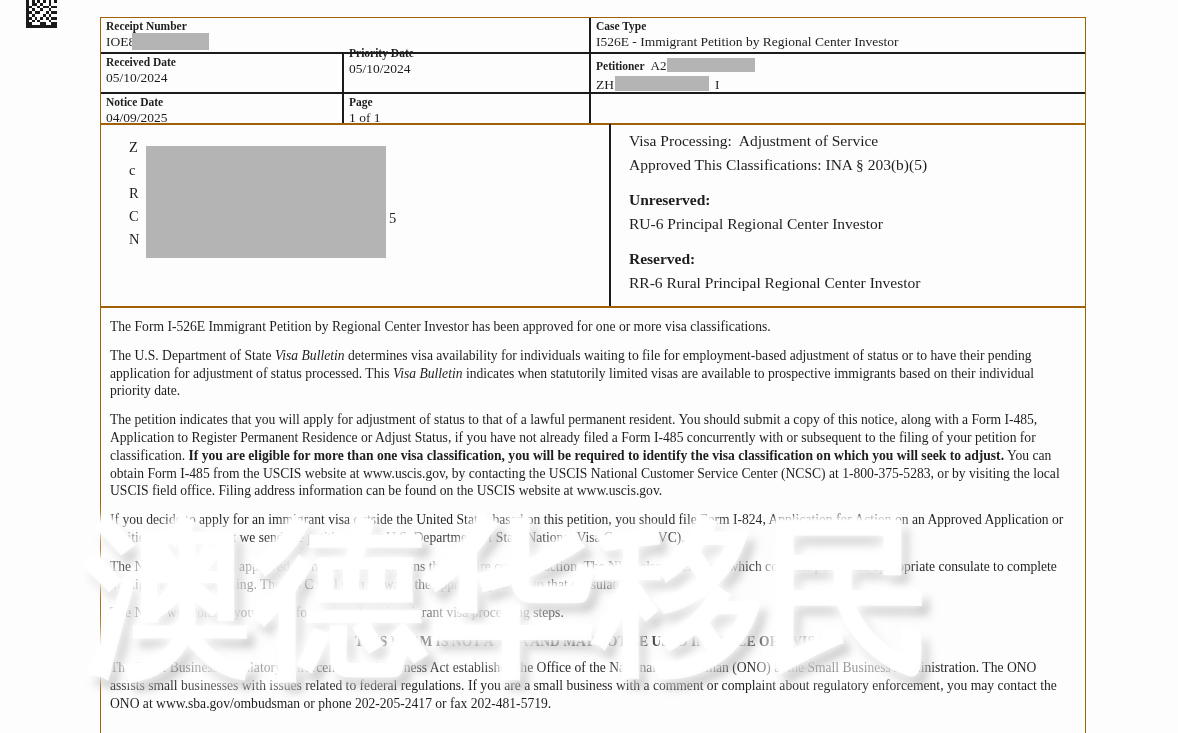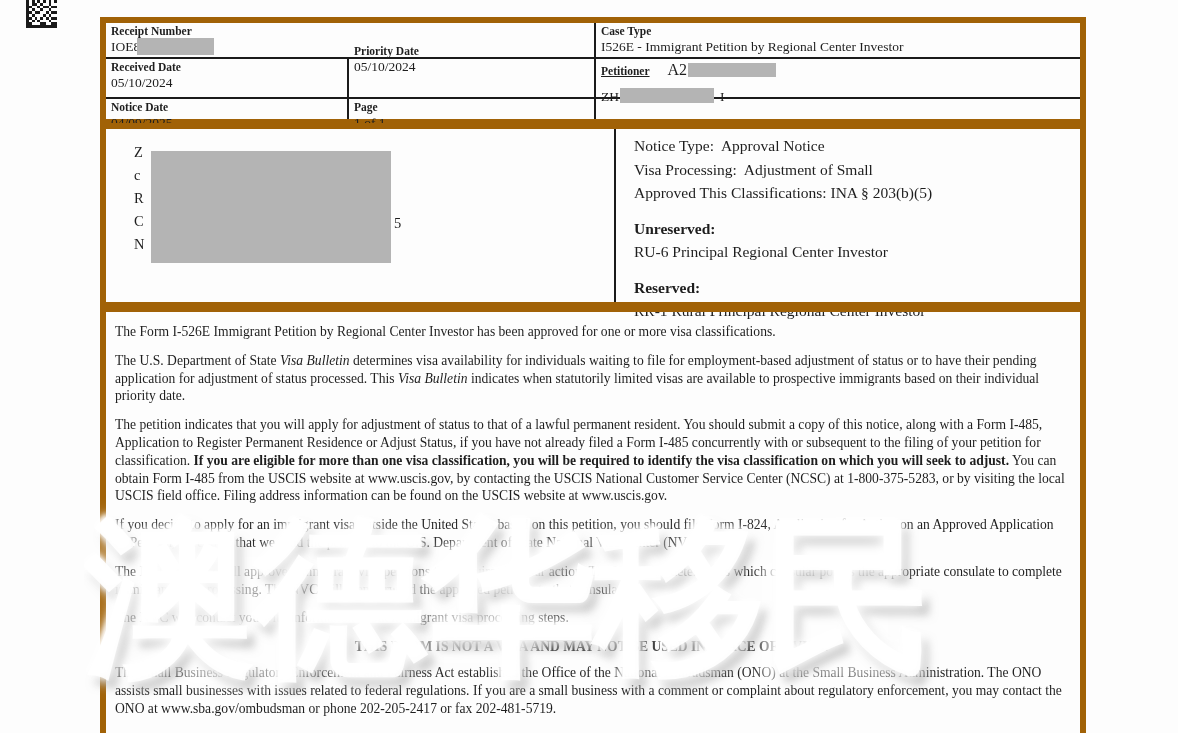--- a/index.html
+++ b/index.html
@@ -2,21 +2,21 @@
 <html><head>
 <meta charset="utf-8">
 <style>
   html,body { margin:0; padding:0; background:#e8e8e8; }
   .page {
     position:relative; width:1178px; height:733px; margin:0 auto;
     background:#fdfdfd; overflow:hidden;
     font-family:"Liberation Serif", serif; color:#1e1e1e;
   }
   
-  .blk { position:absolute; border:6px solid #a16207; box-sizing:border-box; background:transparent; }
+  .blk { position:absolute; border:1px solid #a16207; box-sizing:border-box; background:transparent; }
   .hl  { position:absolute; left:0; right:0; height:2px; background:#1b1b1b; }
   .vl  { position:absolute; width:2px; background:#1b1b1b; }
   .cell { position:absolute; box-sizing:border-box; padding:2px 4px 0 5px; }
   .lbl { font-weight:bold; font-size:11.5px; line-height:13px; display:block; }
   .val { font-size:13.5px; line-height:16px; display:block; margin-top:1px; }
   .redact { position:absolute; background:#b4b4b4; }
   .redact-inline { display:inline-block; background:#b4b4b4; vertical-align:-2px; }
   
   .addr { position:absolute; left:28px; top:12px; font-size:14.5px; line-height:23px; }
   .addr div { height:23px; }
@@ -109,31 +109,31 @@
     <div class="cell" style="left:490px; top:0; right:0; height:24px;">
       <span class="lbl">Case Type</span>
       <span class="val">I526E - Immigrant Petition by Regional Center Investor</span>
     </div>
 
     <div class="cell" style="left:0; top:36px; width:241px; height:38px;">
       <span class="lbl">Received Date</span>
       <span class="val">05/10/2024</span>
     </div>
 
-    <div class="cell" style="left:243px; top:20px; width:245px; height:38px;">
+    <div class="cell" style="left:243px; top:27px; width:245px; height:38px;">
       <span class="lbl">Priority Date</span>
       <span class="val">05/10/2024</span>
     </div>
 
     <div class="cell" style="left:490px; top:36px; right:0; height:38px;">
       <div style="white-space:nowrap;">
-        <span class="lbl" style="display:inline;text-decoration:underline;">Petitioner</span>
-        <span style="font-size:16px; margin-left:14px;">A2</span><span class="redact-inline" style="width:88px; height:14px; margin-left:1px;"></span>
-      </div>
-      <div style="white-space:nowrap; margin-top:8px;">
+        <span class="lbl" style="display:inline;">Petitioner</span>
+        <span style="font-size:13px; margin-left:2px;">A2</span><span class="redact-inline" style="width:88px; height:14px; margin-left:1px;"></span>
+      </div>
+      <div style="white-space:nowrap; margin-top:1px;">
         <span style="font-size:13.5px;">ZH</span><span class="redact-inline" style="width:94px; height:15px; margin-left:1px;"></span>
         <span style="font-size:13.5px; margin-left:2px;">I</span>
       </div>
     </div>
 
     <div class="cell" style="left:0; top:76px; width:241px; height:42px;">
       <span class="lbl">Notice Date</span>
       <span class="val">04/09/2025</span>
     </div>
 
@@ -153,35 +153,31 @@
         <div>R</div>
         <div>C</div>
         <div>N</div>
       </div>
       <span class="redact" style="left:45px; top:22px; width:240px; height:112px;"></span>
       <span style="position:absolute; left:288px; top:86px; font-size:14.5px;">5</span>
     </div>
 
     <div class="ninfo">
       <div class="row">
-        <span>Notice Type:</span>&nbsp;
-        <span>Approval Notice</span>
-      </div>
-      <div class="row">
         <span>Visa Processing:</span>&nbsp;
-        <span>Adjustment of Small</span>
+        <span>Adjustment of Service</span>
       </div>
       <div class="row">
         <span>Approved This Classifications:</span>
         <span>INA § 203(b)(5)</span>
       </div>
       <div class="row gap b">Unreserved:</div>
       <div class="row">RU-6 Principal Regional Center Investor</div>
       <div class="row gap b">Reserved:</div>
-      <div class="row">RR-1 Rural Principal Regional Center Investor</div>
+      <div class="row">RR-6 Rural Principal Regional Center Investor</div>
     </div>
   </div>
 
   <div class="blk bodycell" style="left:100px; top:306px; width:986px; height:470px;">
     <p>
       <span>The Form I-526E Immigrant Petition by Regional Center Investor has been approved for one or more visa classifications.</span>
     </p>
     <p><span>The U.S. Department of State </span><span class="it">Visa Bulletin</span><span> determines visa availability for individuals waiting to file for employment-based adjustment of status or to have their pending application for adjustment of status processed. This </span><span class="it">Visa Bulletin</span><span> indicates when statutorily limited visas are available to prospective immigrants based on their individual priority date.</span></p>
     <p><span>The petition indicates that you will apply for adjustment of status to that of a lawful permanent resident. You should submit a copy of this notice, along with a Form I-485, Application to Register Permanent Residence or Adjust Status, if you have not already filed a Form I-485 concurrently with or subsequent to the filing of your petition for classification. </span><span class="b">If you are eligible for more than one visa classification, you will be required to identify the visa classification on which you will seek to adjust.</span><span> You can obtain Form I-485 from the USCIS website at www.uscis.gov, by contacting the USCIS National Customer Service Center (NCSC) at 1-800-375-5283, or by visiting the local USCIS field office. Filing address information can be found on the USCIS website at www.uscis.gov.</span></p>
     <p>

